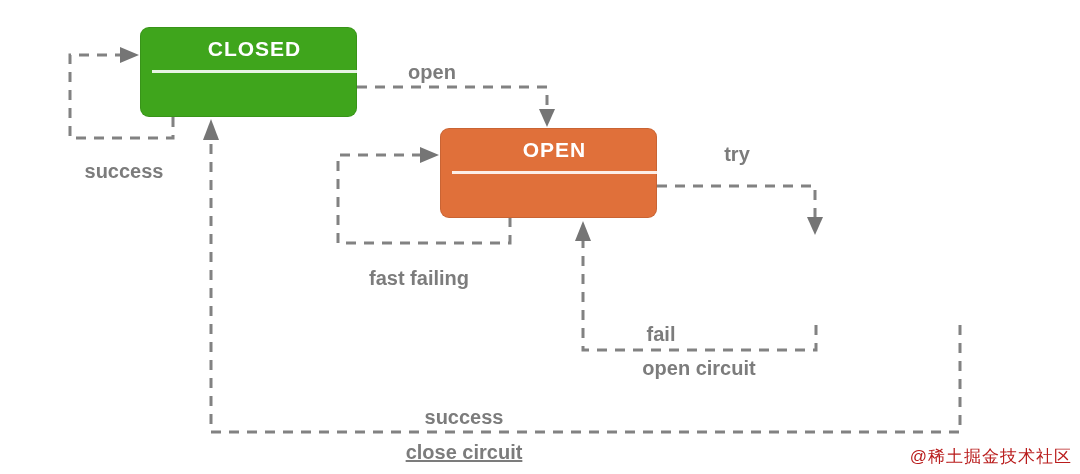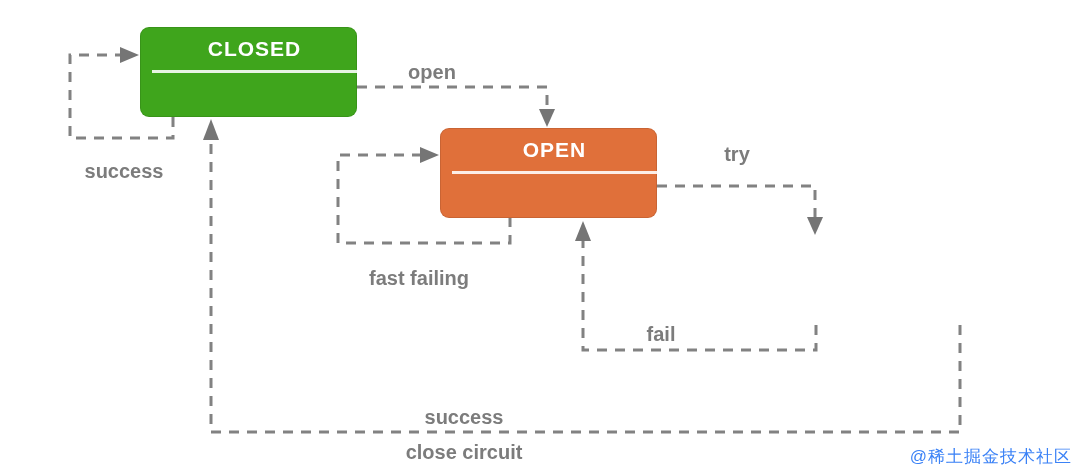--- a/index.html
+++ b/index.html
@@ -70,27 +70,27 @@
   }
 
   #lbl-success-loop   { left: 124px; top: 171px; }
   #lbl-open           { left: 432px; top:  72px; }
   #lbl-fast-failing   { left: 419px; top: 278px; }
   #lbl-try            { left: 737px; top: 154px; }
   #lbl-one-request    { left: 737px; top: 168px; }
   #lbl-fail           { left: 661px; top: 334px; }
   #lbl-open-circuit   { left: 699px; top: 368px; }
   #lbl-success-bottom { left: 464px; top: 417px; }
-  #lbl-close-circuit  { left: 464px; top: 452px; }
+  #lbl-close-circuit  { left: 464px; top: 452px; text-decoration: underline; }
 
   .watermark {
     position: absolute;
     right: 8px;
     top: 445px;
-    color: #3b82f6;
+    color: #b91c1c;
     font-size: 17px;
     letter-spacing: 1px;
   }
 </style>
 </head>
 <body>
 
 <div class="stage">
 
   <svg class="edges-svg" viewBox="0 0 1080 474" aria-hidden="true">
@@ -129,19 +129,20 @@
 
   <div class="edge-label" id="lbl-success-loop">success</div>
 
   <div class="edge-label" id="lbl-open">open</div>
 
   <div class="edge-label" id="lbl-fast-failing">fast failing</div>
 
   <div class="edge-label" id="lbl-try">try</div>
 
   <div class="edge-label" id="lbl-fail">fail</div>
+  <div class="edge-label" id="lbl-open-circuit">open circuit</div>
 
   <div class="edge-label" id="lbl-success-bottom">success</div>
   <div class="edge-label" id="lbl-close-circuit">close circuit</div>
 
   <div class="watermark">@稀土掘金技术社区</div>
 
 </div>
 
 </body></html>

